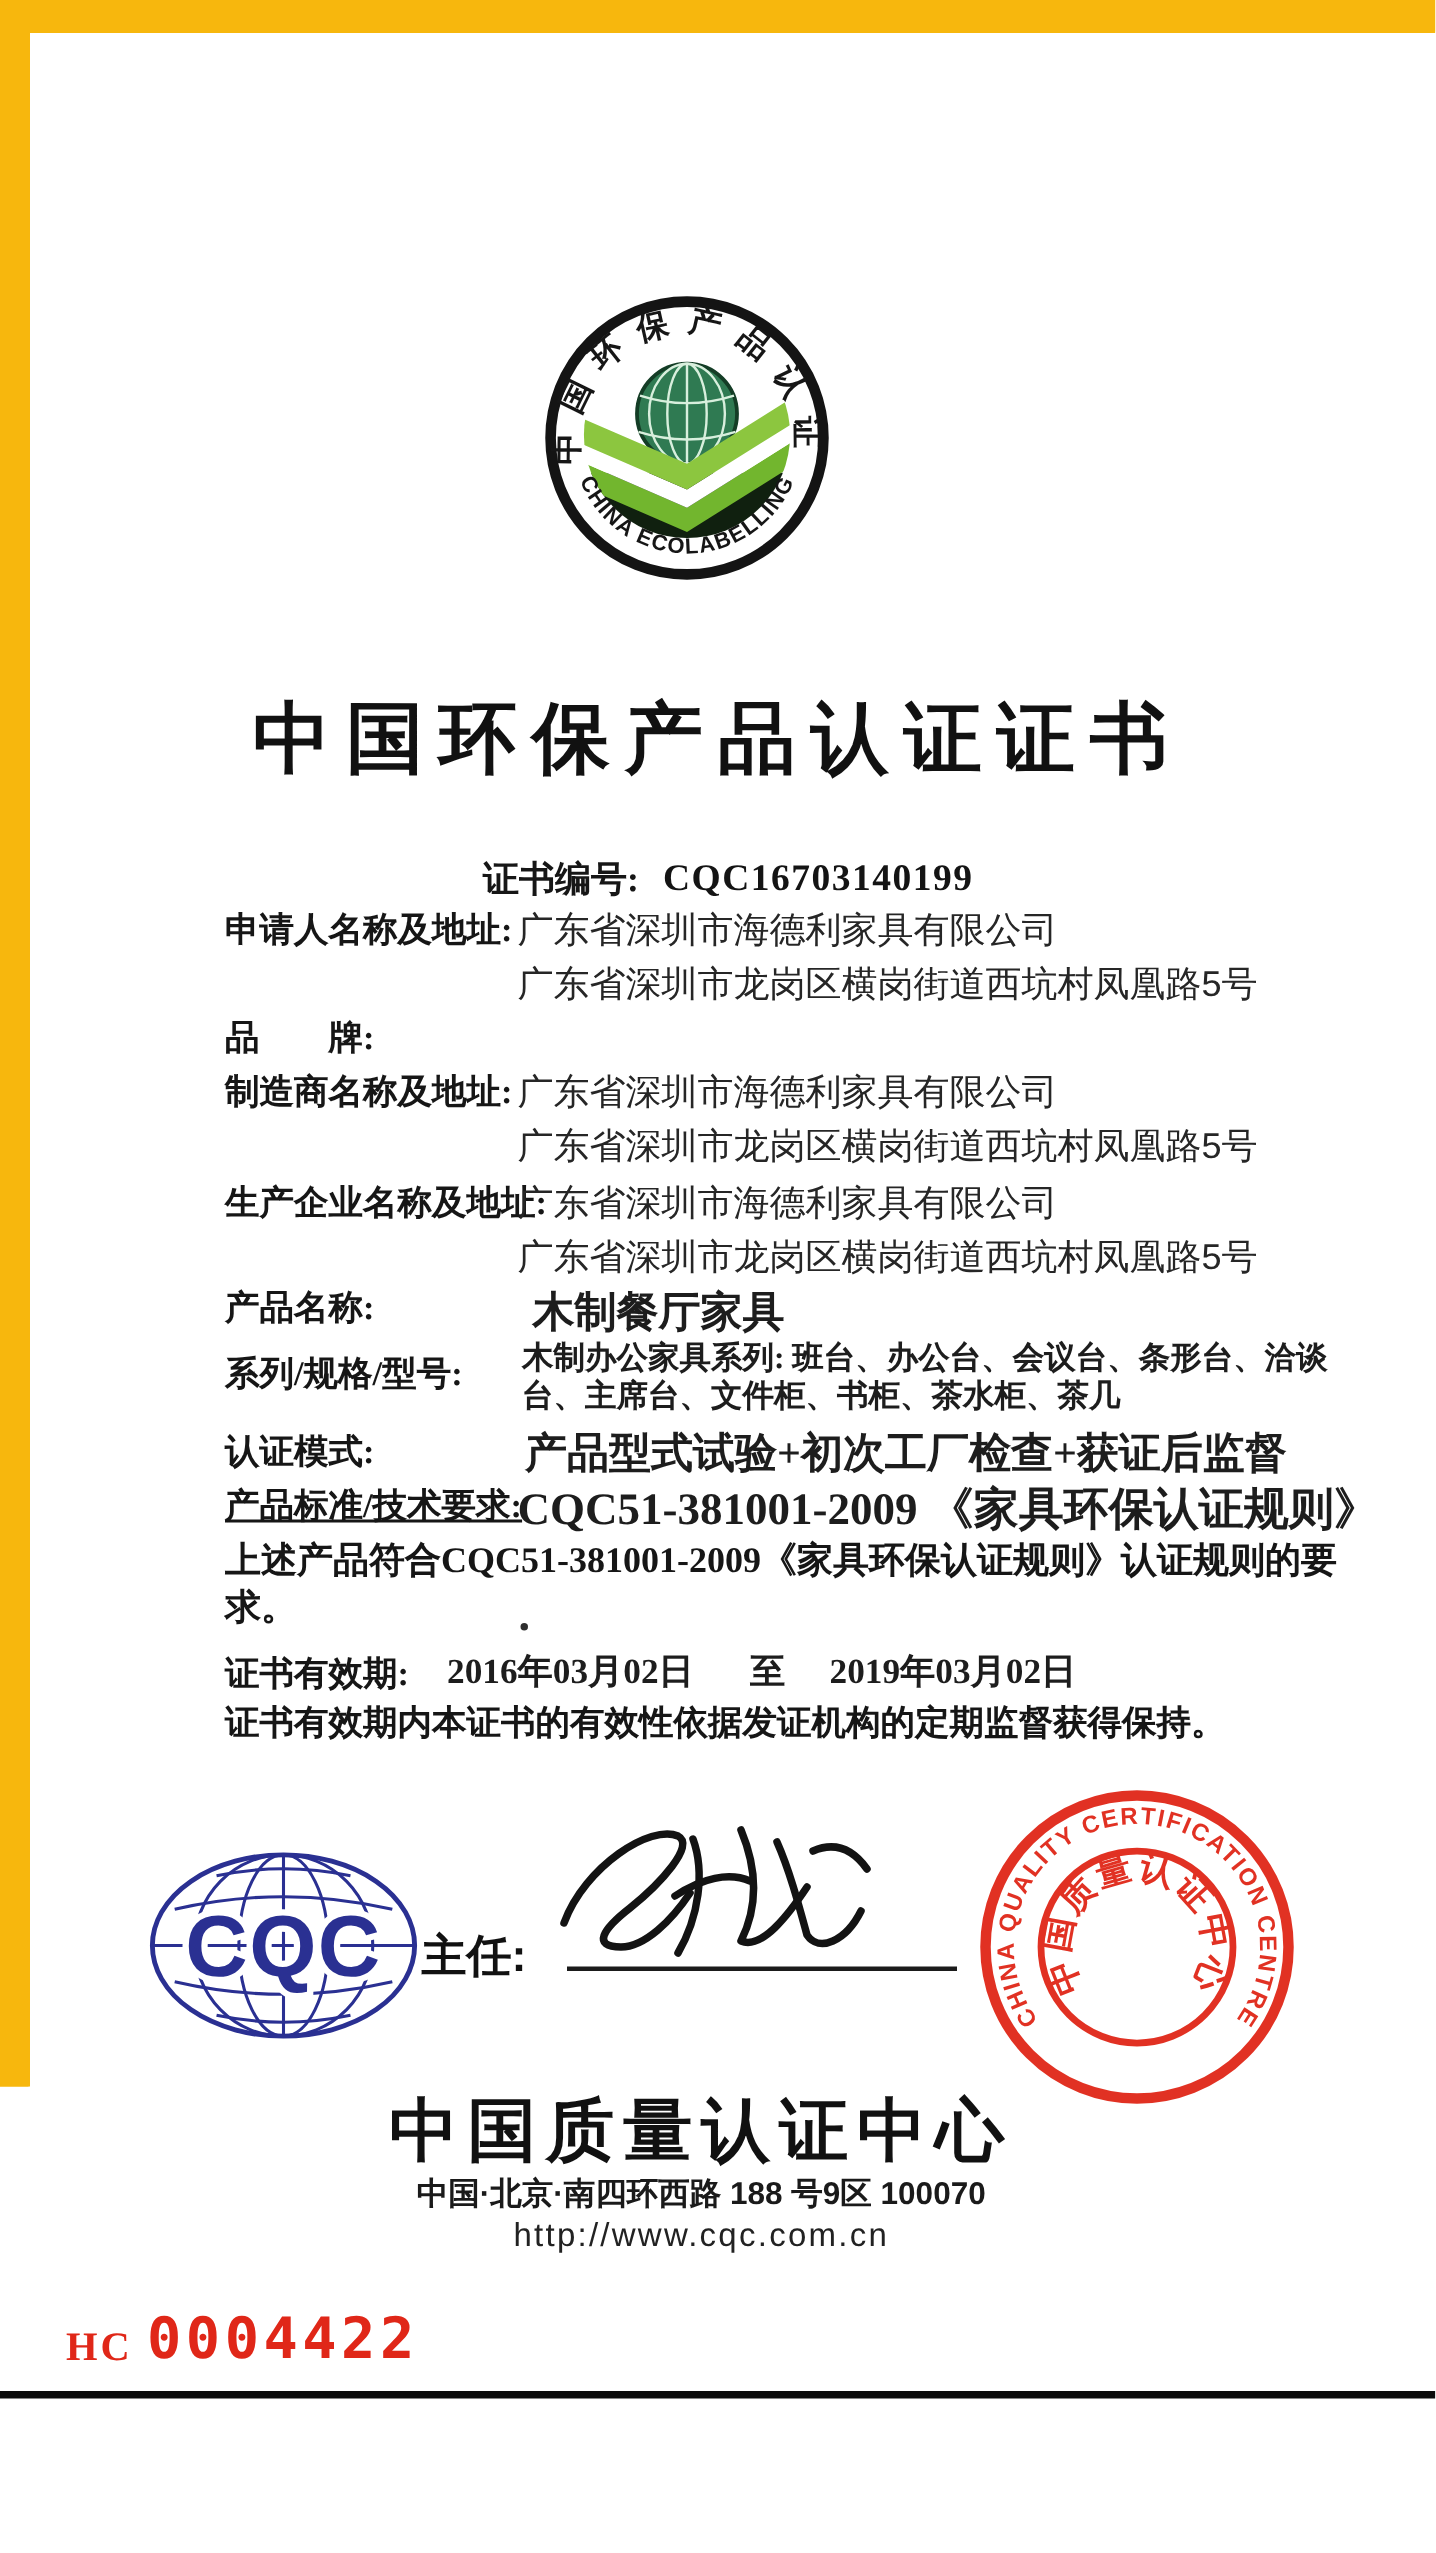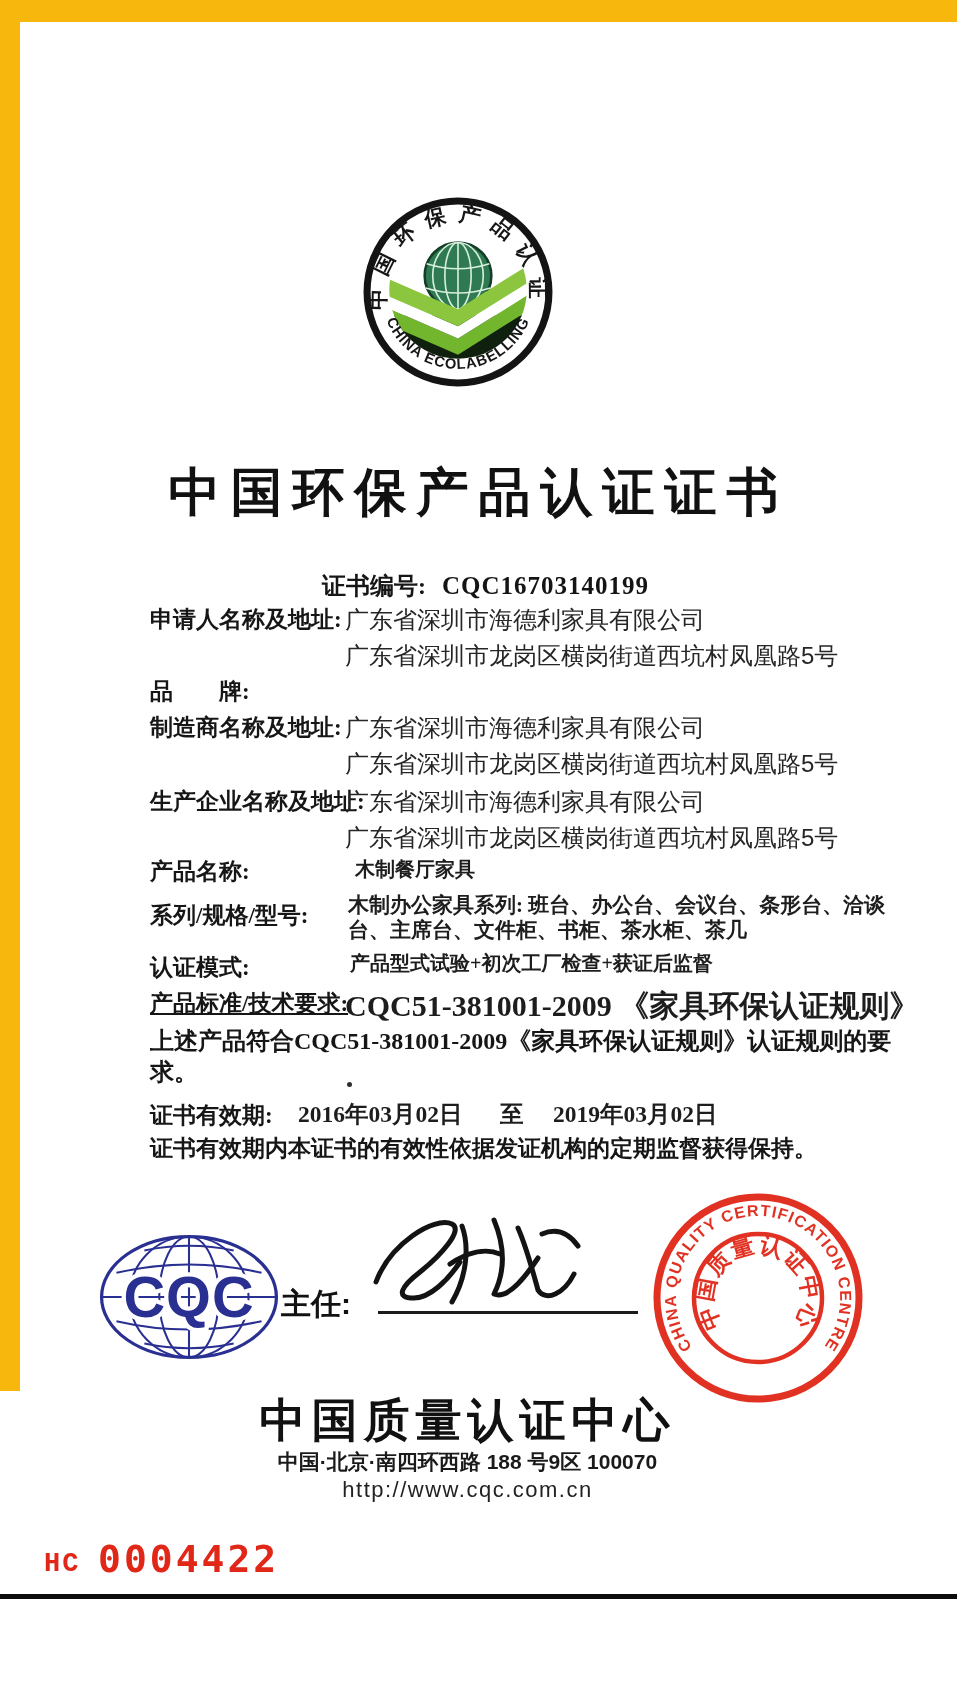--- a/index.html
+++ b/index.html
@@ -14,36 +14,36 @@
   #frame-left{left:0;top:150;width:19px;height:1391px;}
   #frame-right{left:937;top:150;width:20px;height:1391px;}
 
   
   .cert-title{left:0;top:446px;width:957px;text-align:center;font-size:52px;font-weight:700;
       letter-spacing:10px;color:#111;font-family:"Liberation Sans","DejaVu Sans",sans-serif;margin-top:12px;}
 
   
   .lab{font-family:"Liberation Serif","DejaVu Serif",serif;font-weight:700;font-size:23px;color:#161616;white-space:nowrap;}
   .val-sans{font-family:"Liberation Sans","DejaVu Sans",sans-serif;font-weight:500;font-size:24px;color:#262626;white-space:nowrap;}
-  .val-kai{font-family:"Liberation Serif","DejaVu Serif",serif;font-weight:600;font-size:20px;color:#1d1d1d;white-space:nowrap;}
+  .val-kai{font-family:"Liberation Serif","DejaVu Serif",serif;font-weight:600;font-size:28px;color:#1d1d1d;white-space:nowrap;}
   .val-serif-num{font-family:"Liberation Serif","DejaVu Serif",serif;font-weight:600;font-size:25px;letter-spacing:1px;color:#141414;white-space:nowrap;}
   .para{font-family:"Liberation Serif","DejaVu Serif",serif;font-weight:600;font-size:24px;line-height:31px;color:#161616;}
 
   .series-line{font-family:"Liberation Serif","DejaVu Serif",serif;font-weight:600;font-size:21px;color:#1d1d1d;white-space:nowrap;}
 
   
   .footer-org{left:0;top:1390px;width:935px;text-align:center;font-size:46px;font-weight:700;
       letter-spacing:6px;color:#111;}
   .footer-addr{left:0;top:1448px;width:935px;text-align:center;font-size:21px;font-weight:600;color:#1a1a1a;}
   .footer-url{left:0;top:1477px;width:935px;text-align:center;font-size:22px;font-weight:500;letter-spacing:1.5px;color:#222;}
 
   .director{left:281px;top:1284px;font-size:30px;font-weight:600;color:#111;}
   #sign-line{left:378px;top:1311px;width:260px;height:3px;background:#1b1b1b;}
 
-  .serial-prefix{left:44px;top:1549px;font-family:Liberation Mono, monospace;
+  .serial-prefix{left:44px;top:1549px;font-family:Liberation Serif, serif;
       font-size:27px;font-weight:600;color:#E02718;letter-spacing:2px;}
   .serial-number{left:98px;top:1537px;font-family:"DejaVu Sans Mono","Liberation Mono",monospace;
       font-size:38px;font-weight:700;color:#E02718;letter-spacing:3px;}
   #bottom-scan-line{left:0;top:1594px;width:957px;height:5px;background:#0c0c0c;}
 
   .dot-artifact{left:347px;top:1082px;width:5px;height:5px;border-radius:50%;background:#2e2e2e;}
 
   svg text{font-family:"Liberation Sans","DejaVu Sans",sans-serif;}
 </style>
 </head>

